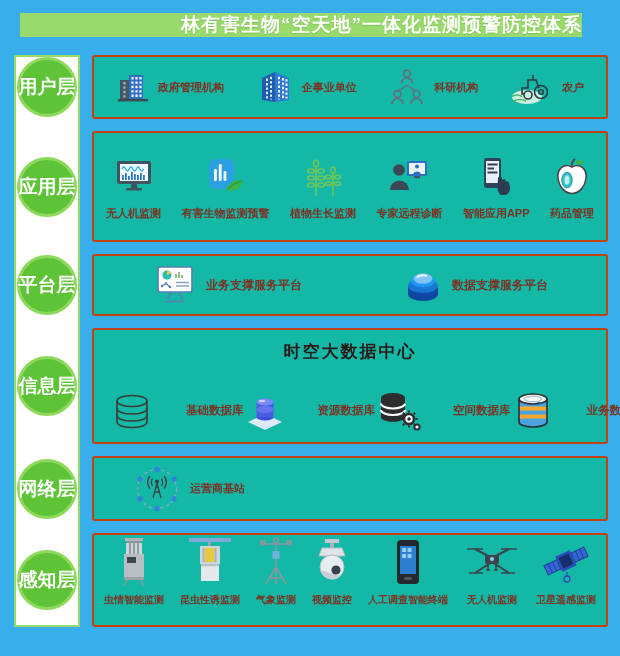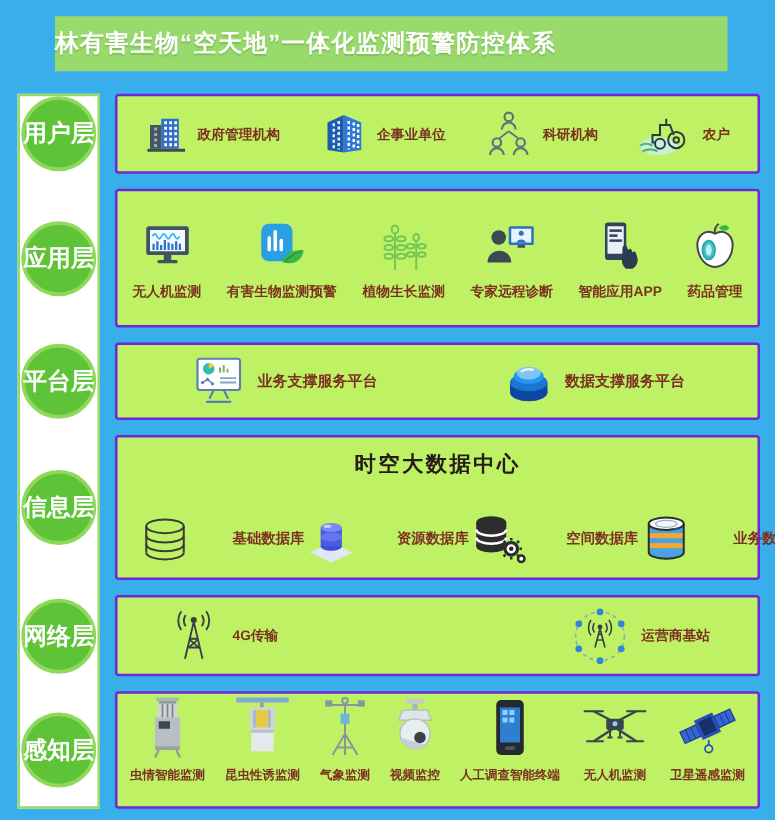--- a/index.html
+++ b/index.html
@@ -3,23 +3,23 @@
 <meta charset="utf-8">
 <style>
   html,body{margin:0;padding:0;}
   body{
     width:620px;height:656px;overflow:hidden;
     background:#38aeea;
     font-family:"Liberation Sans","DejaVu Sans",sans-serif;
     position:relative;
   }
   .title-bar{
-    margin:13px 38px 0 44px;height:44px;
+    margin:13px 38px 0 20px;height:24px;
     background:#98da6b;
-    display:flex;align-items:center;justify-content:flex-start;
+    display:flex;align-items:center;justify-content:flex-end;
   }
   .title-bar span{
     color:#ffffff;font-weight:bold;font-size:19px;letter-spacing:1px;
     text-shadow:0 1px 1px rgba(90,140,60,.35);white-space:nowrap;
   }
   .layout{
     margin:18px 12px 0 14px;
     display:grid;
     grid-template-columns:66px 516px;
     grid-template-rows:64px 111px 62px 116px 65px 94px;
@@ -32,21 +32,21 @@
   }
   .circle-cell{grid-column:1;display:flex;align-items:center;justify-content:center;z-index:2;}
   .r1{grid-row:1}.r2{grid-row:2}.r3{grid-row:3}.r4{grid-row:4}.r5{grid-row:5}.r6{grid-row:6}
   .layer-circle{
     width:60px;height:60px;border-radius:50%;box-sizing:border-box;
     background:#5ec336;border:3px solid #8ed95c;
     color:#fff;font-weight:bold;font-size:19px;
     display:flex;align-items:center;justify-content:center;white-space:nowrap;
   }
   .box{
-    grid-column:2;background:#bef264;border:2px solid #6d28d9;border-radius:3px;
+    grid-column:2;background:#14b8a6;border:2px solid #c2410c;border-radius:3px;
     box-sizing:border-box;display:flex;align-items:center;
   }
   .label{color:#7d3122;font-weight:bold;font-size:11px;white-space:nowrap;}
   .item-inline{display:flex;align-items:center;gap:8px;}
   .item-col{display:flex;flex-direction:column;align-items:center;gap:4px;}
   .icon-wrap{display:flex;align-items:center;justify-content:center;}
   .box-users{justify-content:space-between;padding:0 22px;}
   .box-apps{justify-content:space-between;padding:0 12px;}
   .box-apps .icon-wrap{height:50px;}
   .box-platform{justify-content:space-around;padding:0 8px;}
@@ -334,30 +334,20 @@
           <path d="M8,9 V32 a14,5 0 0 0 28,0 V9" fill="none" stroke="#2d2d2d" stroke-width="1.6"></path>
           <path d="M26,13 h6" stroke="#1d5e8e" stroke-width="1.4"></path>
         </svg>
         <span class="label">业务数据库</span>
       </div>
     </div>
   </div>
 
   <div class="box box-network r5">
     <div class="item-inline">
-      <svg width="46" height="44" viewBox="0 0 46 44" fill="none" stroke="#3a3f44" stroke-width="1.5">
-        <circle cx="23" cy="9" r="1.7" fill="#3a3f44"></circle>
-        <path d="M23,10.5 L16,40 M23,10.5 L30,40"></path>
-        <path d="M19.8,24 h6.4 M18.6,31 h8.8 M19.5,24.5 l7,6 M26.5,24.5 l-7,6"></path>
-        <path d="M16.5,5 a8.5,8.5 0 0 0 0,9 M13,2 a13,13 0 0 0 0,15"></path>
-        <path d="M29.5,5 a8.5,8.5 0 0 1 0,9 M33,2 a13,13 0 0 1 0,15"></path>
-      </svg>
-      <span class="label">4G传输</span>
-    </div>
-    <div class="item-inline">
       <svg width="50" height="48" viewBox="0 0 50 48">
         <circle cx="25" cy="24" r="19.5" fill="none" stroke="#93a7bd" stroke-width="1.3" stroke-dasharray="3 3"></circle>
         <g fill="#2e86d9">
           <circle cx="25" cy="4.5" r="2.7"></circle>
             <circle cx="25" cy="43.5" r="2.7"></circle>
           <circle cx="8" cy="14" r="2.7"></circle>
             <circle cx="42" cy="14" r="2.7"></circle>
           <circle cx="8" cy="34" r="2.7"></circle>
             <circle cx="42" cy="34" r="2.7"></circle>
         </g>

